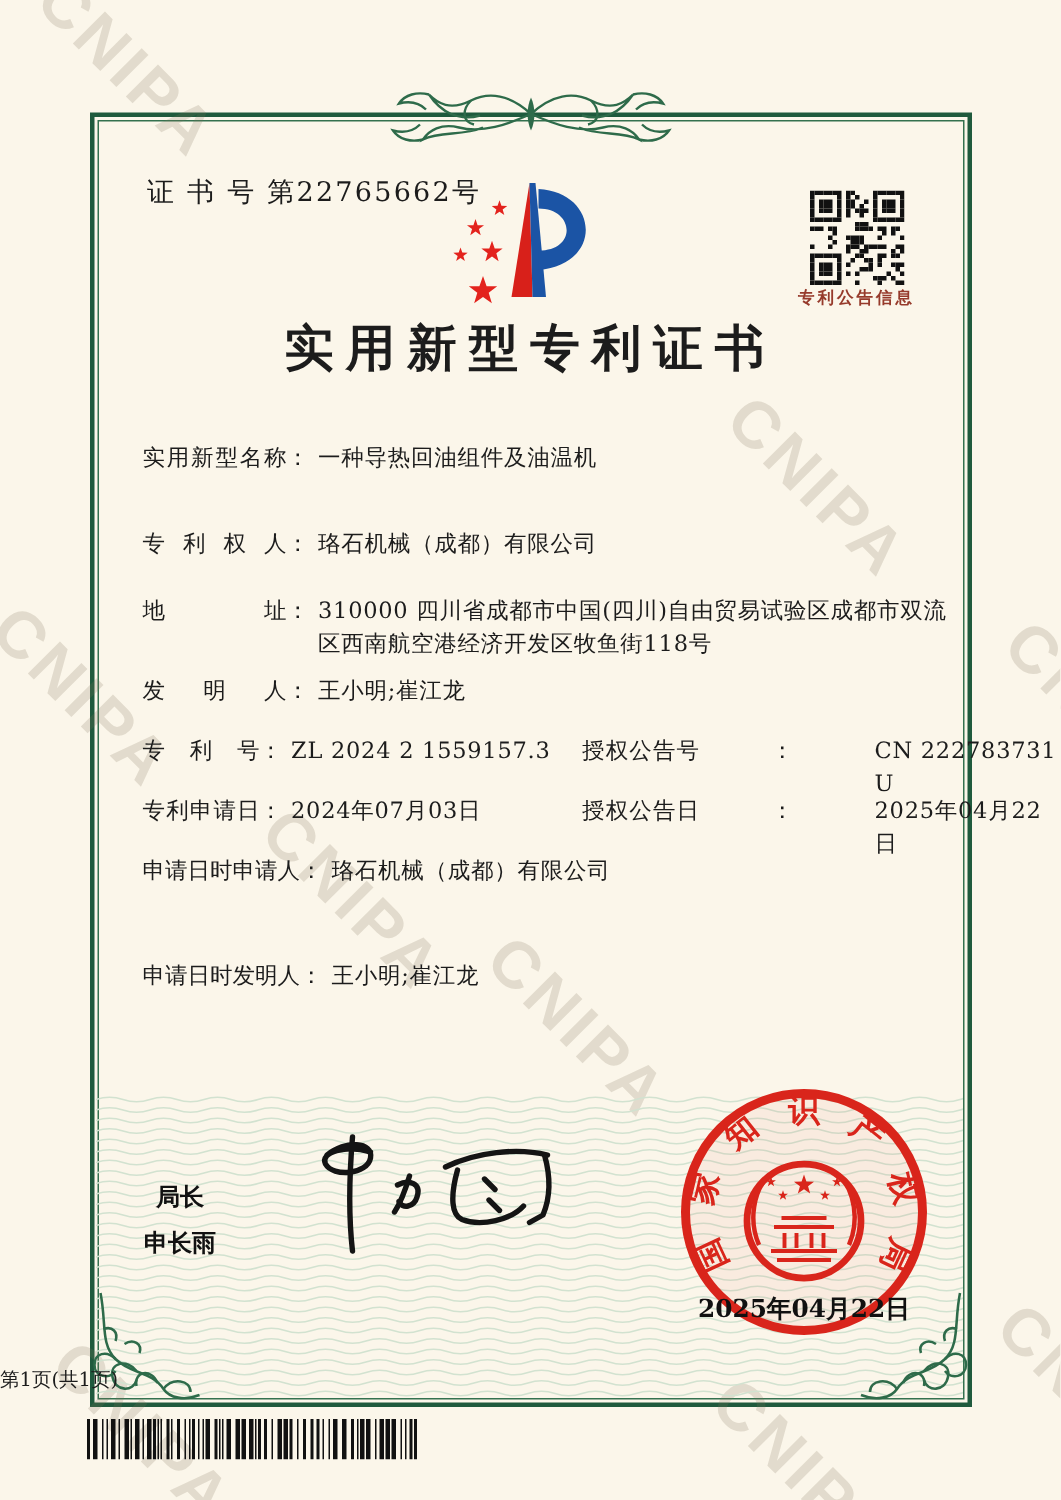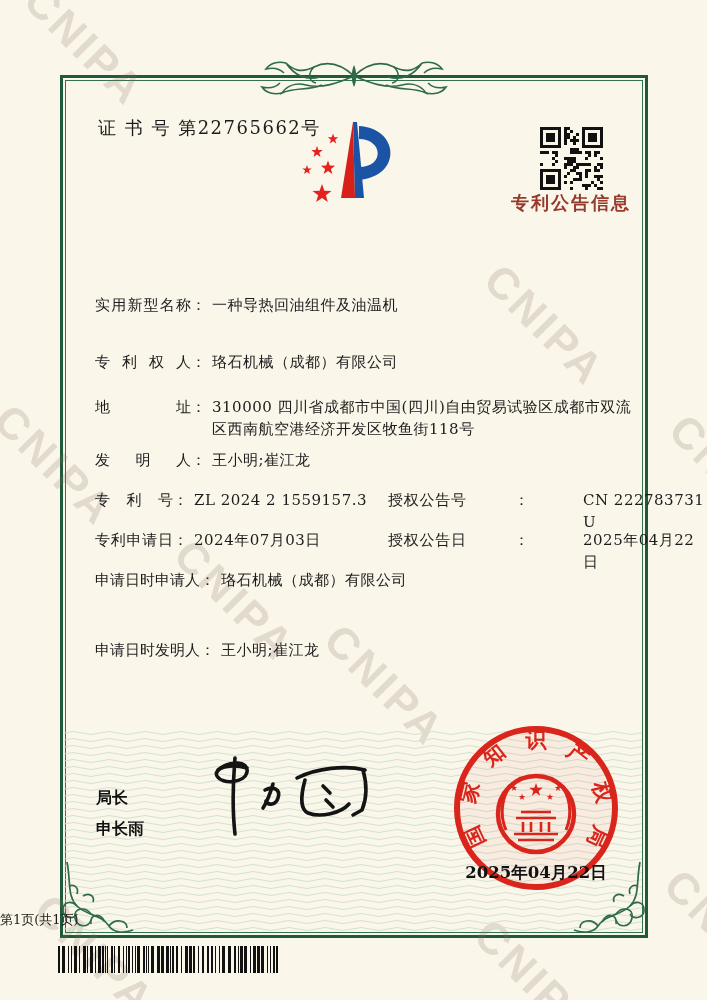--- a/index.html
+++ b/index.html
@@ -10,41 +10,41 @@
   .frame .inner{position:absolute;left:2px;top:2px;right:2px;bottom:2px;border:1px solid #34714f;}
   
   .wm{position:absolute;font:700 44px "Liberation Sans","DejaVu Sans",sans-serif;
       color:rgba(132,117,88,.20);letter-spacing:3px;transform:rotate(45deg);
       pointer-events:none;white-space:nowrap;z-index:1;}
   
   .cert-no{position:absolute;left:98px;top:116px;font-size:18px;letter-spacing:1.5px;z-index:3;}
   .logo{position:absolute;left:295px;top:110px;z-index:3;}
   .qr{position:absolute;left:540px;top:127px;z-index:3;}
   .qr-caption{position:absolute;left:511px;top:191px;width:120px;text-align:center;
-      font-size:18px;font-weight:bold;color:#963a2b;letter-spacing:2px;z-index:3;}
+      font-size:11px;font-weight:bold;color:#963a2b;letter-spacing:2px;z-index:3;}
   .title{position:absolute;left:0;top:210px;width:100%;text-align:center;font-size:33px;
       font-weight:bold;letter-spacing:8px;z-index:3;}
   
   .row{position:absolute;left:95px;font-size:15px;display:flex;z-index:3;line-height:22px;}
   .flabel{display:inline-block;text-align:justify;text-align-last:justify;flex:none;}
   .w96{width:96px;} .w78{width:78px;}
   .colon{flex:none;margin-right:6px;}
   .fvalue{letter-spacing:.5px;}
   .addr-val{width:432px;}
   .col2{left:388px;gap:48px;}
   
   .notice{position:absolute;left:80px;top:676px;width:552px;font-size:14.5px;line-height:28px;
       color:#2b2b2b;letter-spacing:.5px;z-index:3;}
   .notice .l1{text-indent:2em;}
   
   .waves{position:absolute;left:64px;top:728px;z-index:2;}
   
   .sig-block{position:absolute;left:96px;top:788px;z-index:4;
       font-family:"Liberation Sans","DejaVu Sans",sans-serif;font-size:16px;font-weight:600;color:#111;}
-  .sig-block div{margin-bottom:10px;}
+  .sig-block div{margin-bottom:10px;text-align:center;}
   .sig-hand{position:absolute;left:205px;top:748px;z-index:4;}
   
   .seal{position:absolute;left:450px;top:722px;z-index:5;}
   
   .pagenum{position:absolute;left:0;top:911px;width:707px;font-size:13px;z-index:4;}
   .barcode{position:absolute;left:58px;top:946px;z-index:4;}
   
   .orn-top{position:absolute;left:248px;top:53px;z-index:3;}
   .orn-bl{position:absolute;left:61px;top:856px;z-index:4;}
   .orn-br{position:absolute;left:566px;top:856px;z-index:4;transform:scaleX(-1);}
@@ -313,20 +313,21 @@
       <rect x="0" y="20" width="1" height="1" fill="#111"></rect>
       <rect x="1" y="20" width="1" height="1" fill="#111"></rect>
       <rect x="2" y="20" width="1" height="1" fill="#111"></rect>
       <rect x="3" y="20" width="1" height="1" fill="#111"></rect>
       <rect x="4" y="20" width="1" height="1" fill="#111"></rect>
       <rect x="5" y="20" width="1" height="1" fill="#111"></rect>
       <rect x="6" y="20" width="1" height="1" fill="#111"></rect>
     </svg>
   <div class="qr-caption">专利公告信息</div>
 
+  <div class="title">实用新型专利证书</div>
 
   <div class="row" style="top:294px">
     <span class="flabel w96">实用新型名称</span>
       <span class="colon">：</span>
     <span class="fvalue">一种导热回油组件及油温机</span>
   </div>
   <div class="row" style="top:351px">
     <span class="flabel w96">专利权人</span>
       <span class="colon">：</span>
     <span class="fvalue">珞石机械（成都）有限公司</span>

